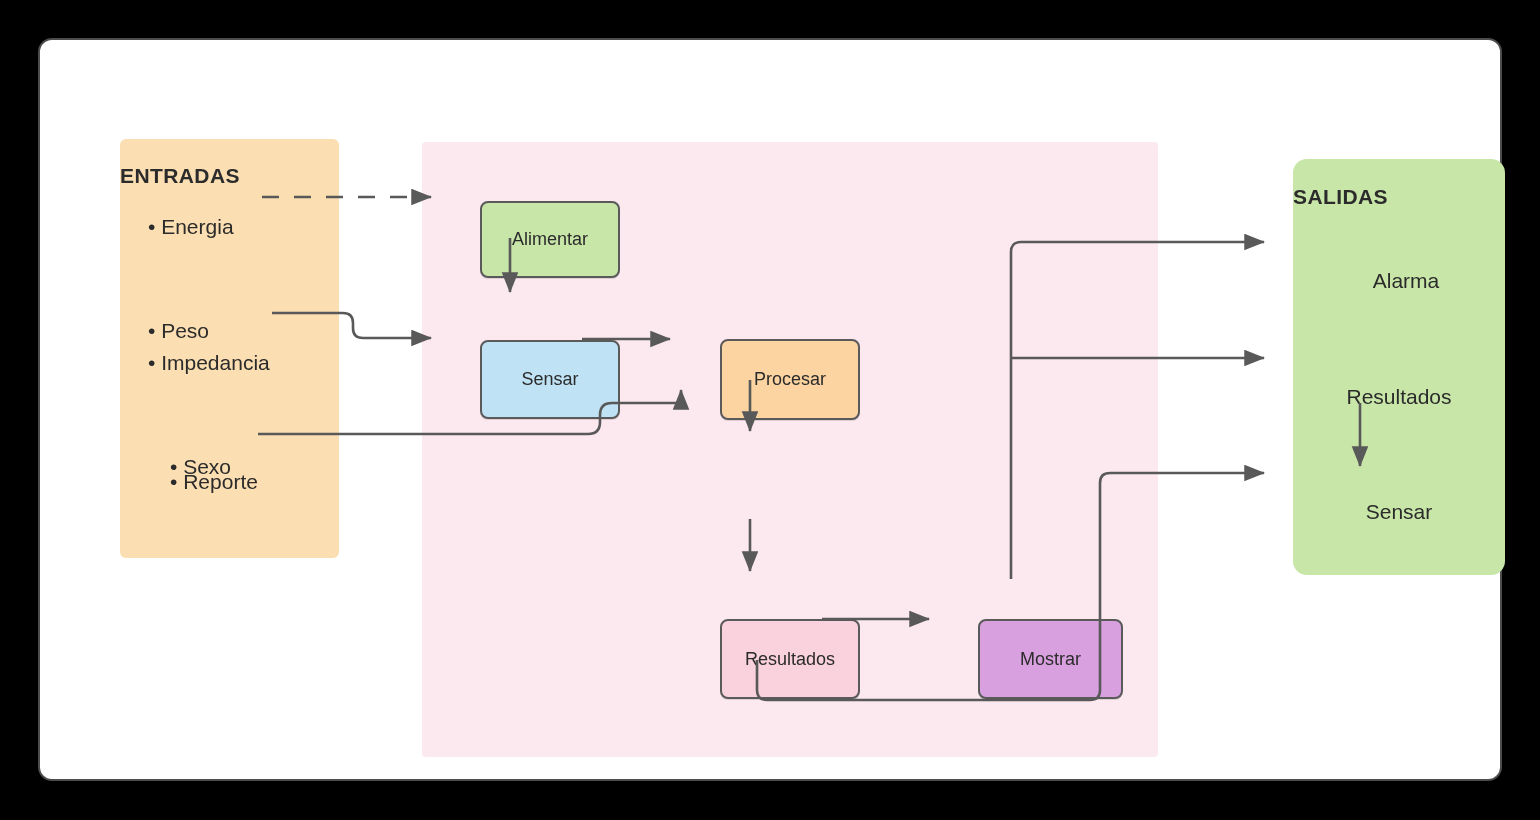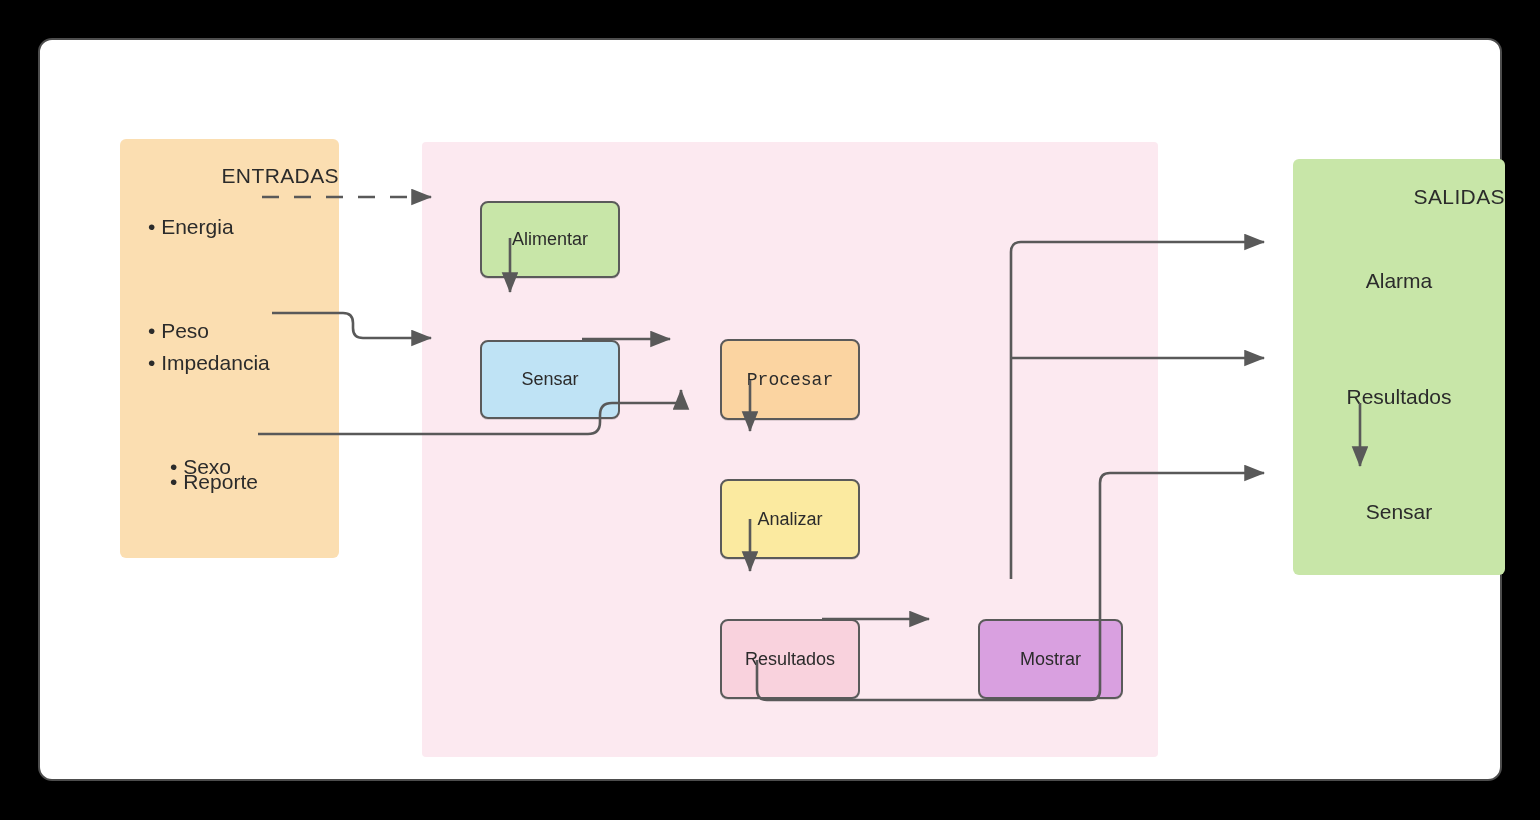--- a/index.html
+++ b/index.html
@@ -49,27 +49,27 @@
     height: 615px;
     background: #fce9f0;
     border-radius: 4px;
   }
   #panel-salidas {
     left: 1253px;
     top: 119px;
     width: 212px;
     height: 416px;
     background: #c8e6a8;
-    border-radius: 6px;
+    border-radius: 14px;
   }
   .panel-title {
     position: absolute;
     width: 100%;
-    text-align: right;
-    font-weight: normal;
+    text-align: left;
+    font-weight: bold;
     font-size: 21px;
     color: #2b2b2b;
     letter-spacing: 0.4px;
   }
   #title-entradas { top: 25px; }
   #title-salidas  { top: 26px; }
 
   .io-item {
     position: absolute;
     font-size: 21px;
@@ -91,21 +91,21 @@
     border-radius: 8px;
     display: flex;
     align-items: center;
     justify-content: center;
     font-size: 18px;
     color: #2b2b2b;
     box-shadow: 0 1px 0 rgba(0,0,0,0.12);
   }
   #node-alimentar { left: 440px; top: 161px;  width: 140px; height: 77px; background: #c8e6a8; }
   #node-sensar    { left: 440px; top: 300px;  width: 140px; height: 79px; background: #bfe3f5; }
-  #node-procesar  { left: 680px; top: 299px;  width: 140px; height: 81px; background: #fbd4a1; font-family: Liberation Mono, monospace; }
+  #node-procesar  { left: 680px; top: 299px;  width: 140px; height: 81px; background: #fbd4a1; }
   #node-analizar  { left: 680px; top: 439px;  width: 140px; height: 80px; background: #fbeaa0; }
   #node-almacenar { left: 680px; top: 579px;  width: 140px; height: 80px; background: #f9d2dd; }
   #node-mostrar   { left: 938px; top: 579px;  width: 145px; height: 80px; background: #d9a0e0; }
 
   #wires {
     position: absolute;
     left: 0;
     top: 0;
     width: 1540px;
     height: 820px;
@@ -130,42 +130,39 @@
       <div class="io-item io-entrada indent" style="top:316px;">• Sexo</div>
 
       <div class="io-item io-entrada indent" style="top:331px;">• Reporte</div>
     </div>
 
     <div class="panel" id="panel-proceso"></div>
 
     <div class="panel" id="panel-salidas">
       <div class="panel-title" id="title-salidas">SALIDAS</div>
 
-      <div class="io-item io-salida" style="top:110px;">Alarma</div>
+      <div class="io-item io-salida" style="top:110px;padding-left:7px;">Alarma</div>
 
       <div class="io-item io-salida" style="top:226px;">Resultados</div>
 
       <div class="io-item io-salida" style="top:341px;">Sensar</div>
     </div>
 
     <div class="node" id="node-sensar">
       <span>Sensar</span>
     </div>
 
     <div class="node" id="node-alimentar">
       <span>Alimentar</span>
     </div>
 
     <div class="node" id="node-procesar">
       <span>Procesar</span>
     </div>
 
-    <div class="node" id="node-analizar">
-      <span>Analizar</span>
-    </div>
 
     <div class="node" id="node-almacenar">
       <span>Resultados</span>
     </div>
 
     <div class="node" id="node-mostrar">
       <span>Mostrar</span>
     </div>
   </div>
 

